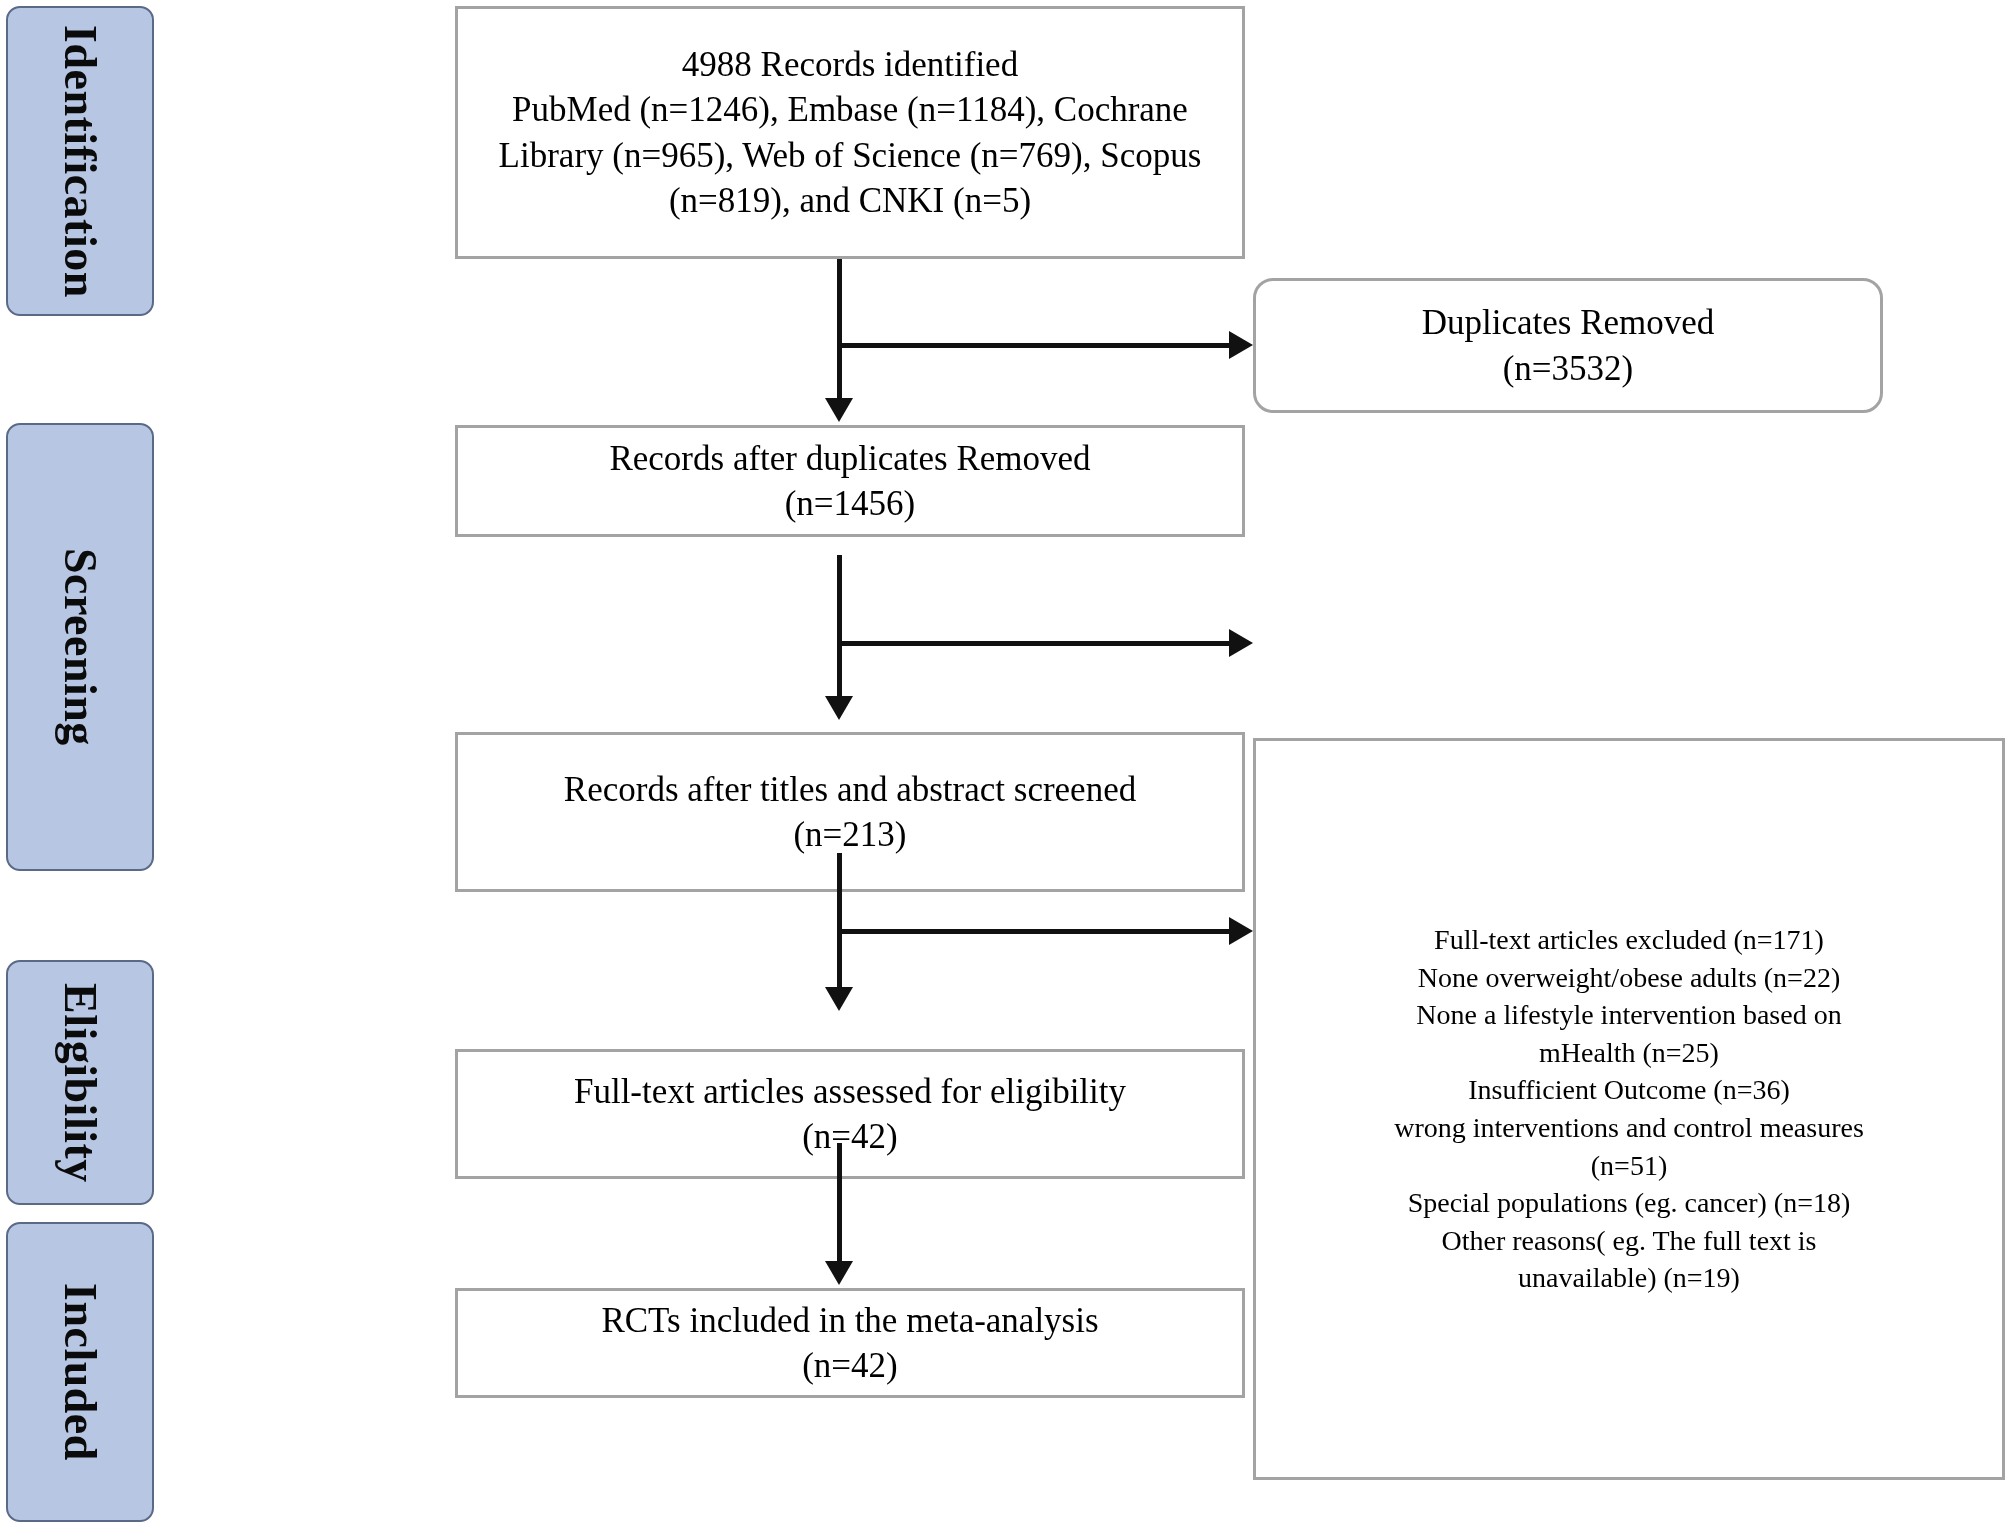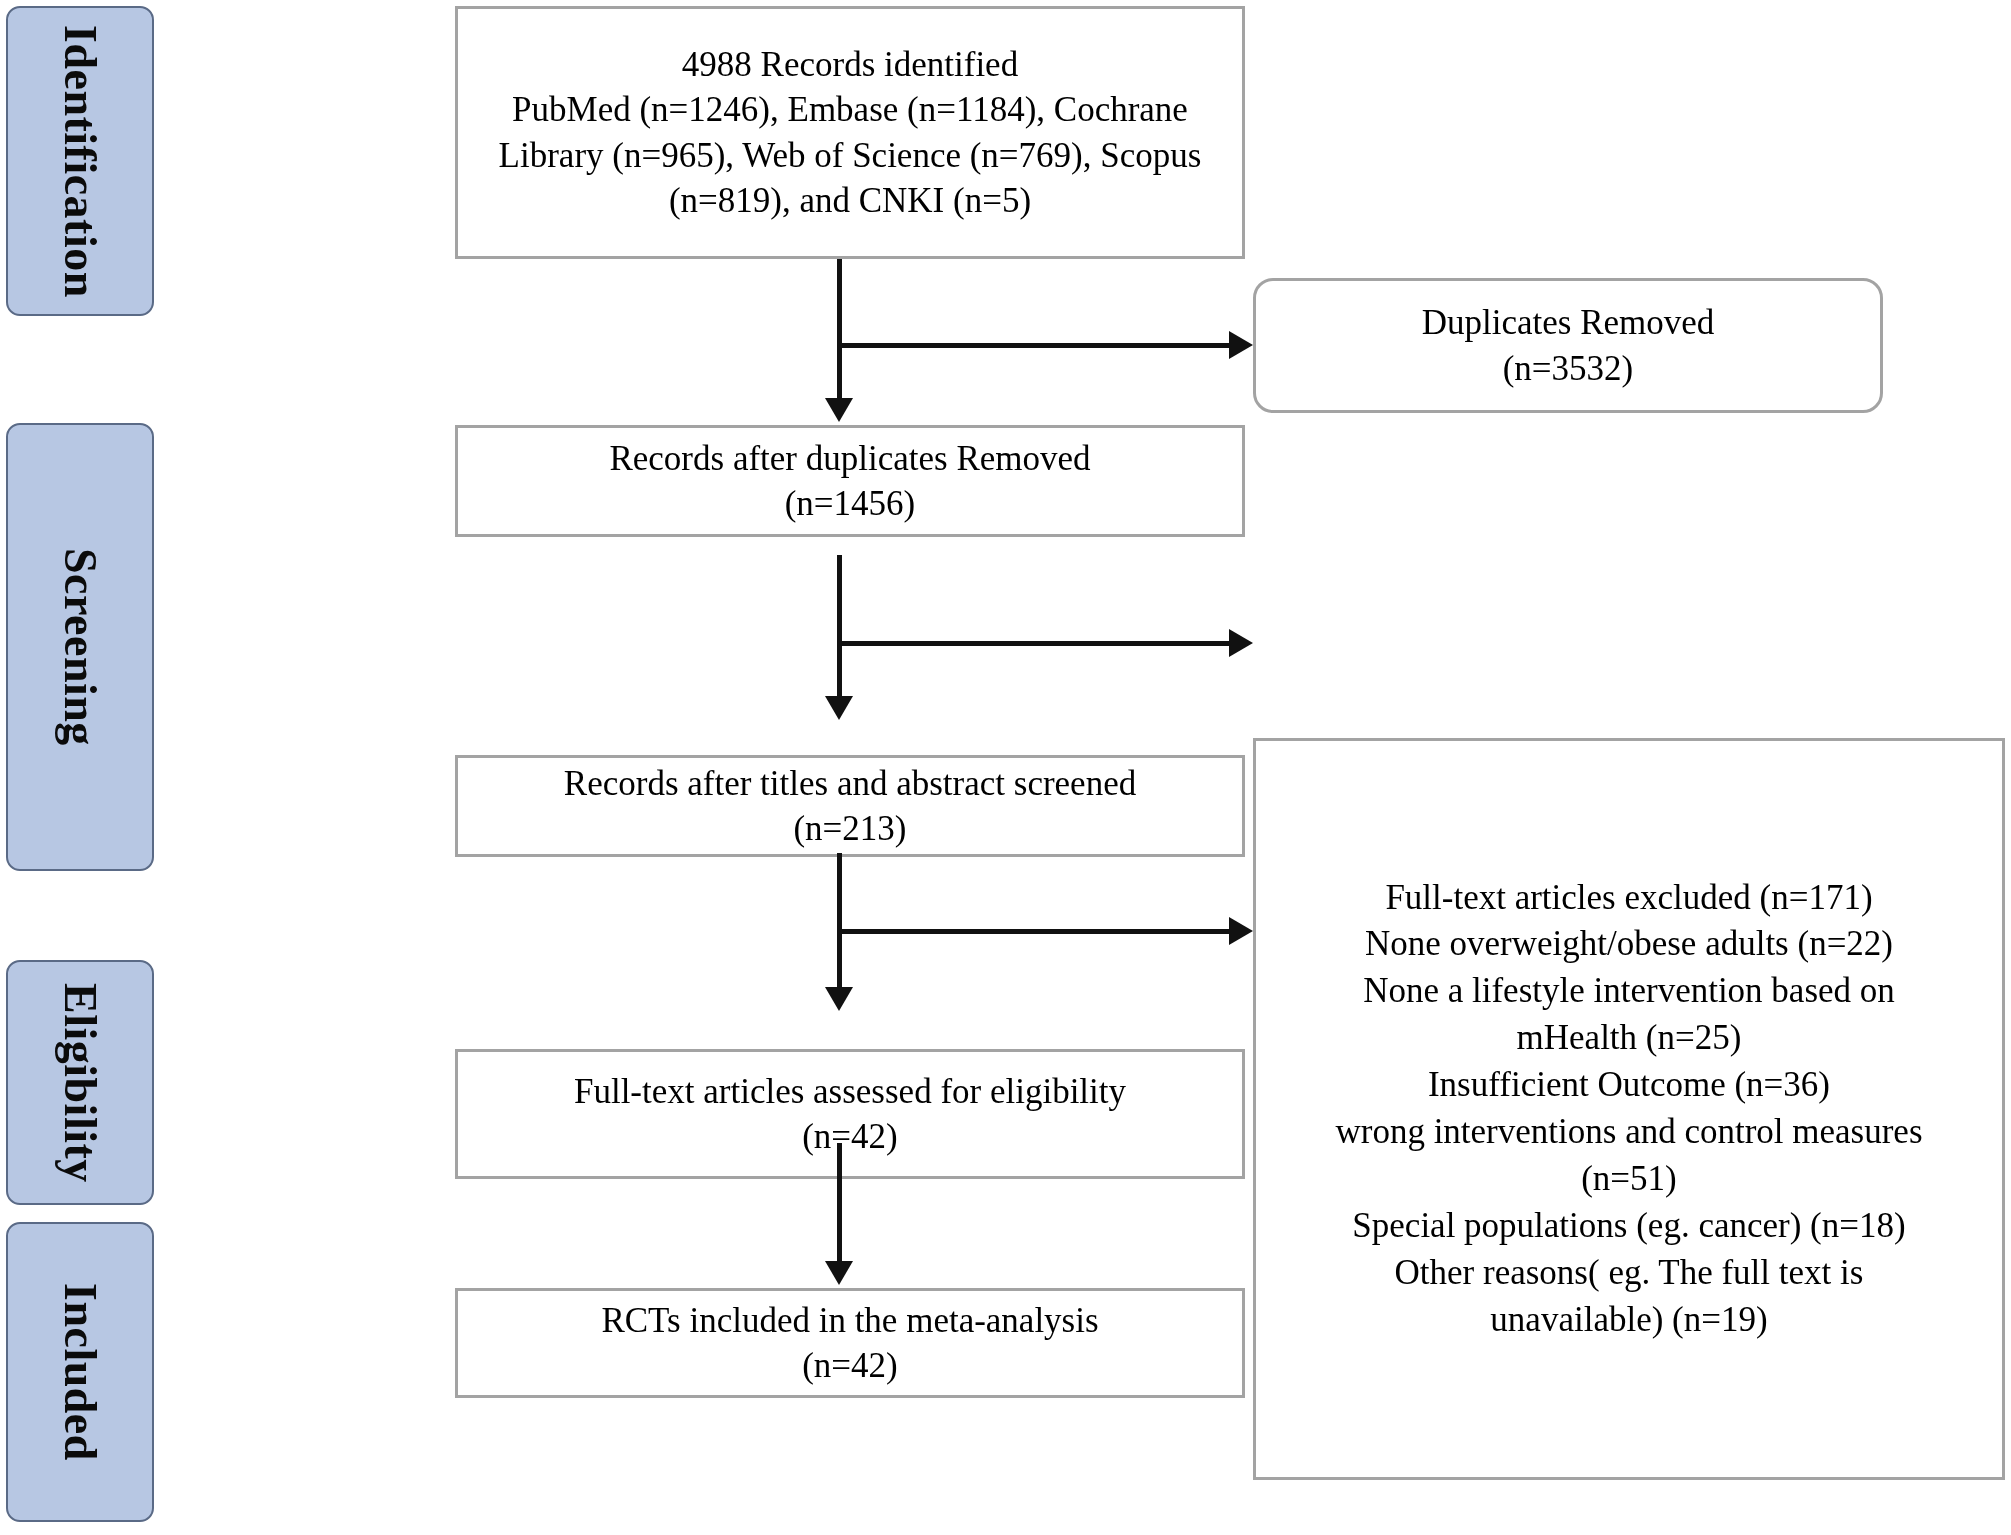--- a/index.html
+++ b/index.html
@@ -52,21 +52,21 @@
     justify-content: center;
     text-align: center;
   }
   .flow-text {
     font-size: 35px;
     line-height: 1.30;
     padding: 6px 16px;
     white-space: pre-line;
   }
   .exclusion-text {
-    font-size: 35px;
+    font-size: 28px;
     line-height: 1.34;
     padding: 4px 18px;
     white-space: pre-line;
     text-align: center;
   }
 
   
   .vline {
     position: absolute;
     background: #111111;
@@ -126,21 +126,21 @@
     <div class="flow-text">Duplicates Removed
 (n=3532)</div>
   </div>
 
   <div class="flow-box" style="left:455px; top:425px; width:790px; height:112px;text-align:center;">
     <div class="flow-text">Records after duplicates Removed
 (n=1456)</div>
   </div>
 
 
-  <div class="flow-box" style="left:455px; top:755px; width:790px; height:102px;">
+  <div class="flow-box" style="left:455px; top:732px; width:790px; height:160px;">
     <div class="flow-text">Records after titles and abstract screened
 (n=213)</div>
   </div>
 
   <div class="flow-box" style="left:1253px; top:738px; width:752px; height:742px; align-items:center;">
     <div class="exclusion-text">Full-text articles excluded (n=171)
 None overweight/obese adults (n=22)
 None a lifestyle intervention based on
 mHealth (n=25)
 Insufficient Outcome (n=36)

